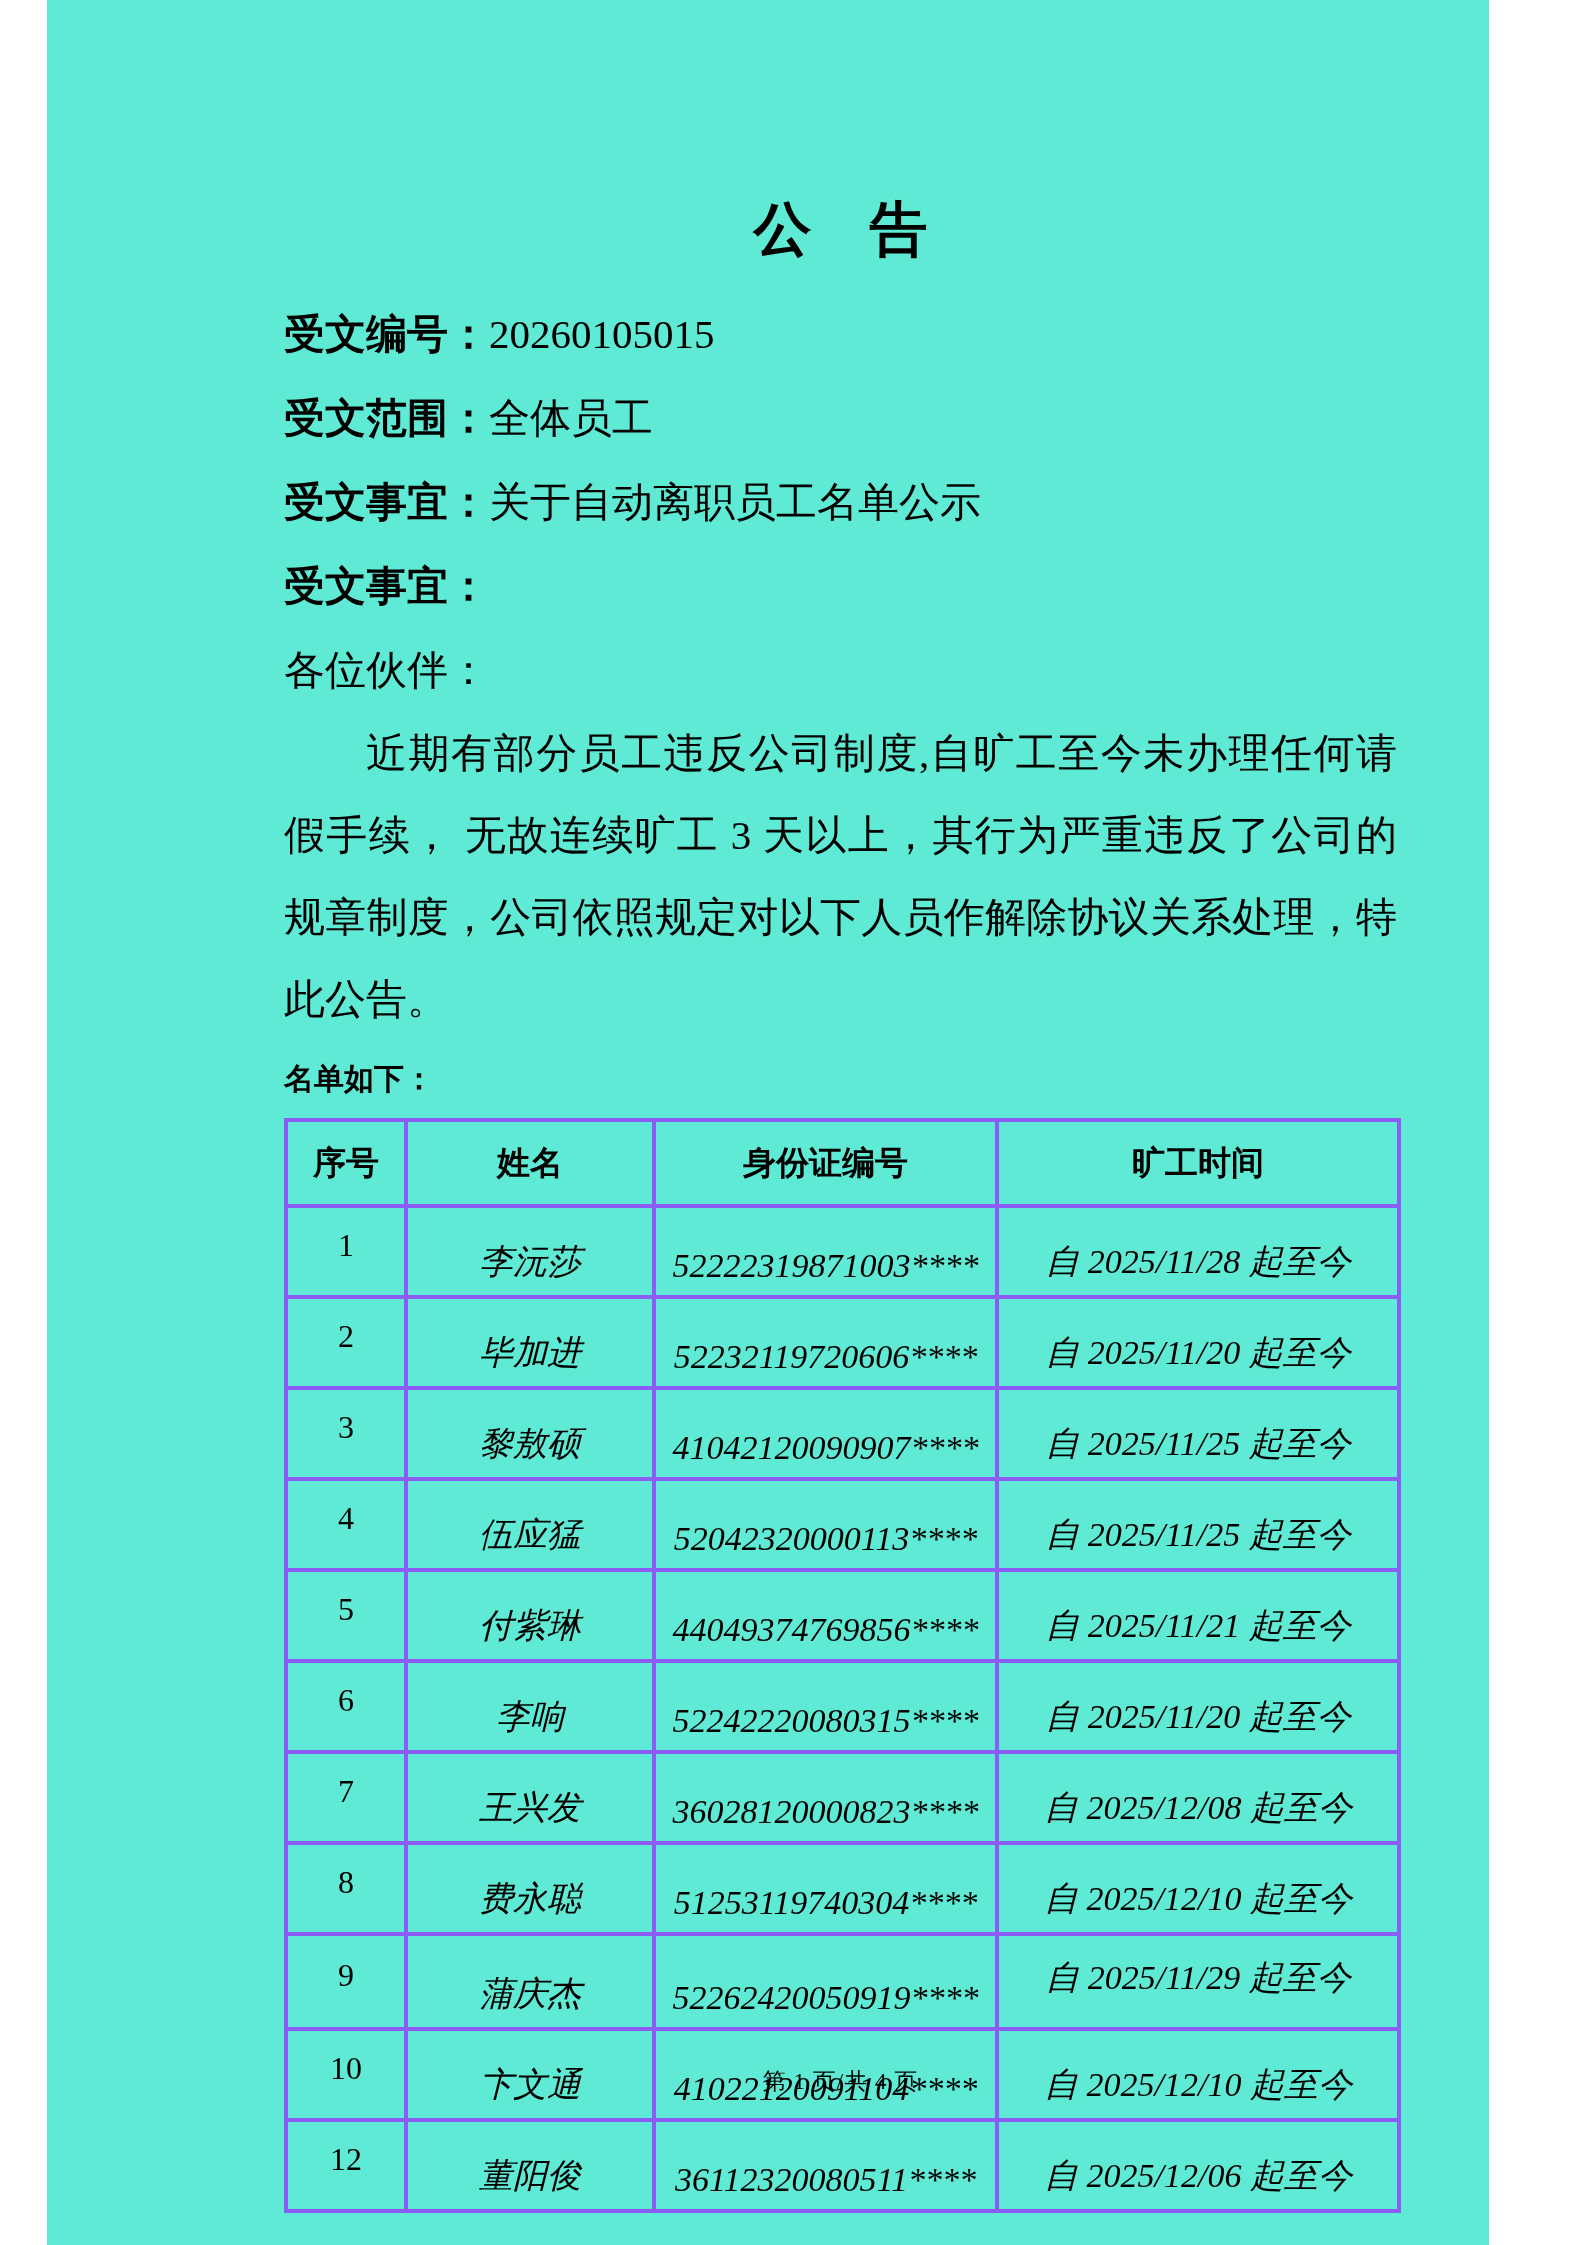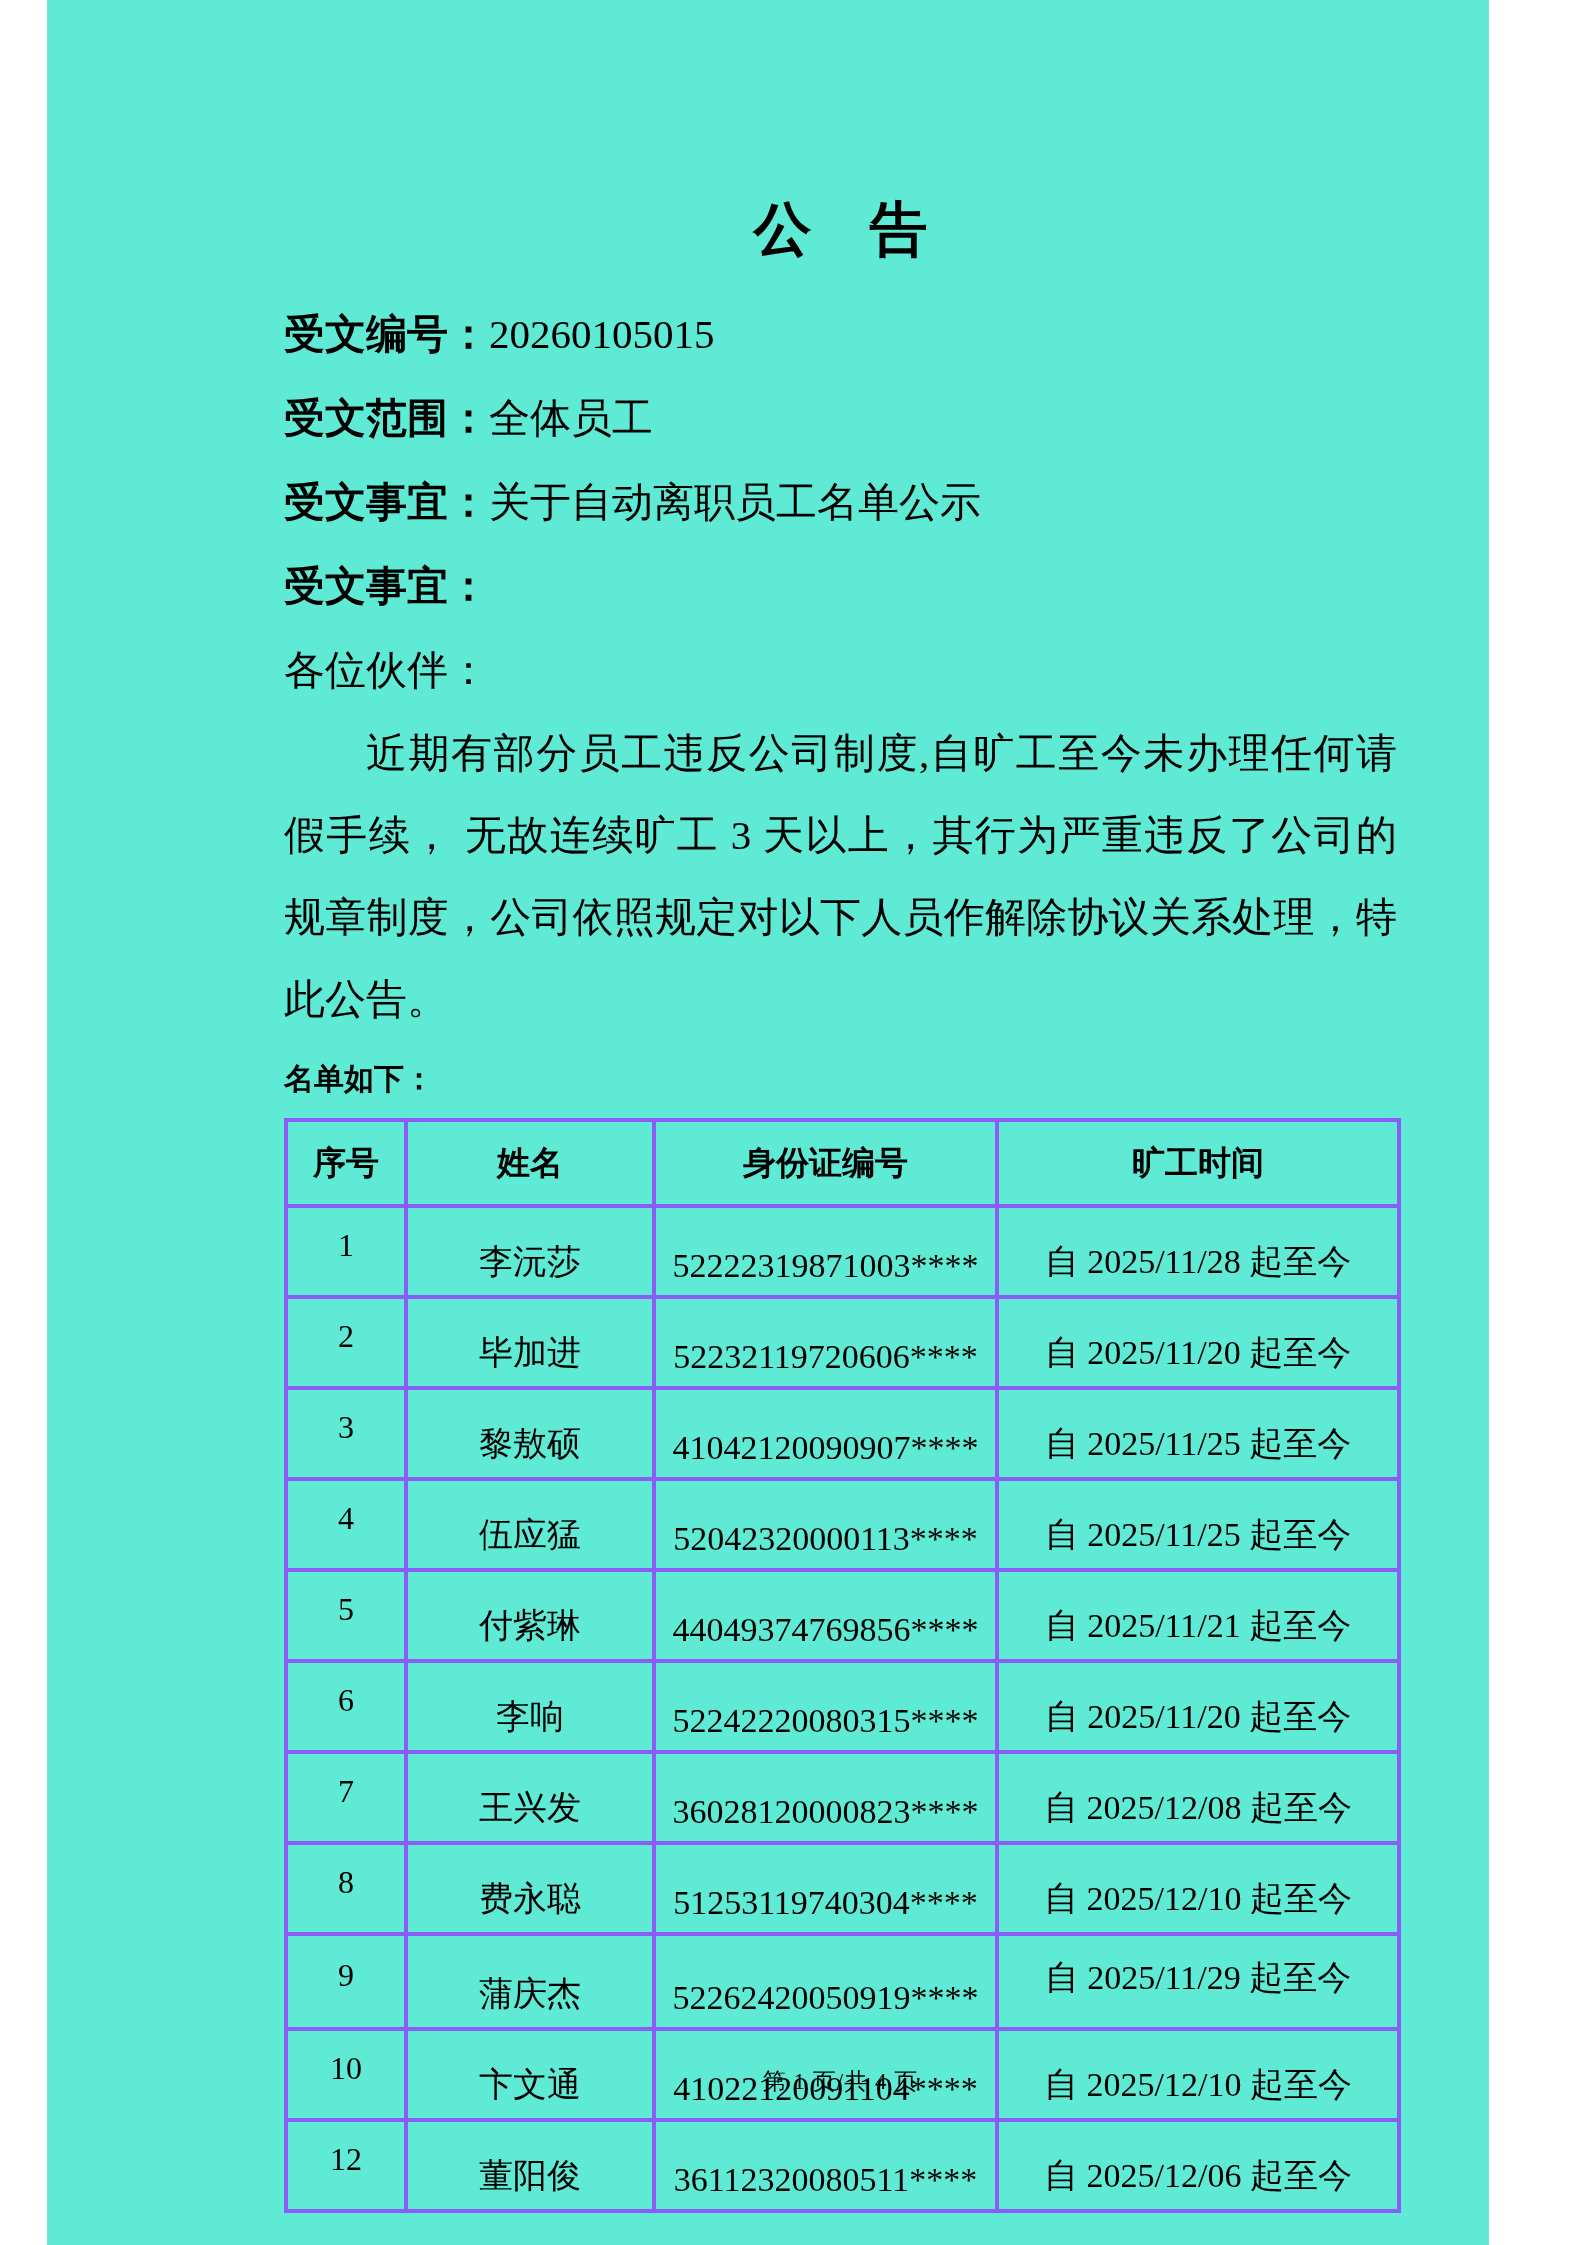--- a/index.html
+++ b/index.html
@@ -79,20 +79,21 @@
     font-weight: 400;
   }
   td.cell-no {
     vertical-align: middle;
     font-size: 32px;
     padding-bottom: 14px;
   }
   td.cell-name, td.cell-id, td.cell-period {
     vertical-align: bottom;
     padding-bottom: 10px;
+    font-style: italic;
   }
   td.va-top {
     vertical-align: top;
     padding-top: 19px;
     padding-bottom: 0;
   }
   .footer {
     position: absolute;
     left: 0;
     top: 2066px;

